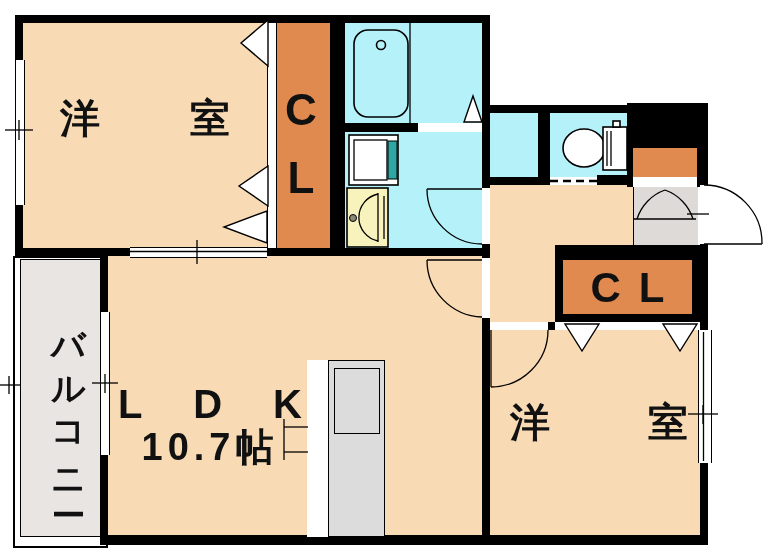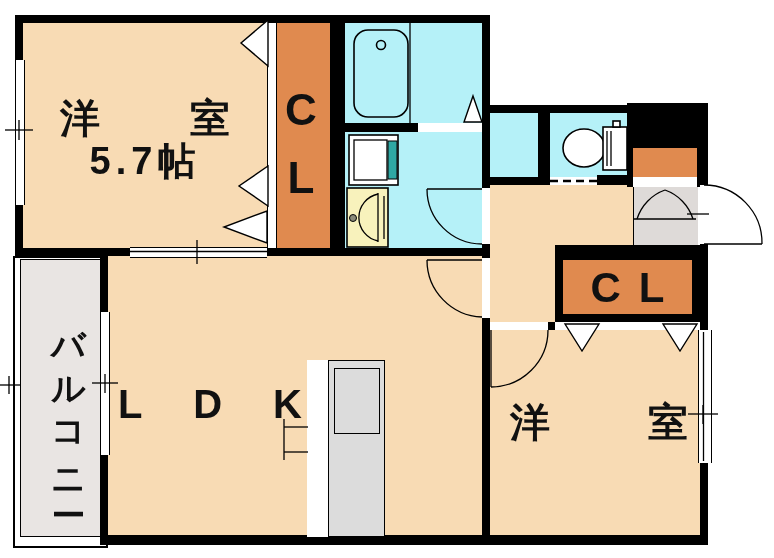--- a/index.html
+++ b/index.html
@@ -178,39 +178,39 @@
       <line x1="284" y1="452" x2="308" y2="452" class="thin"></line>
       <line x1="284" y1="419" x2="284" y2="460" class="thin"></line>
     </g>
   </svg>
 
   <div class="lbl two-line" style="left:60px;top:96px;width:170px;">
     <div class="spread">
       <span>洋</span>
       <span>室</span>
     </div>
-    <div class="sizeln">5.7帖</div>
   </div>
 
   <div class="lbl cl-vert" style="left:272px;top:88px;width:58px;height:112px;">
     <span>C</span>
     <span>L</span>
   </div>
 
   <div class="lbl cl-horz" style="left:563px;top:262px;width:129px;height:52px;">
     <span>C</span>
     <span>L</span>
   </div>
 
   <div class="lbl two-line" style="left:112px;top:382px;width:196px;">
     <div class="spread" style="padding:0 6px;">
       <span>L</span>
       <span>D</span>
       <span>K</span>
     </div>
+    <div class="sizeln">10.7帖</div>
   </div>
 
   <div class="lbl two-line" style="left:510px;top:400px;width:178px;">
     <div class="spread">
       <span>洋</span>
       <span>室</span>
     </div>
   </div>
 
   <div class="lbl balc" style="left:28px;top:275px;width:64px;height:262px;">

